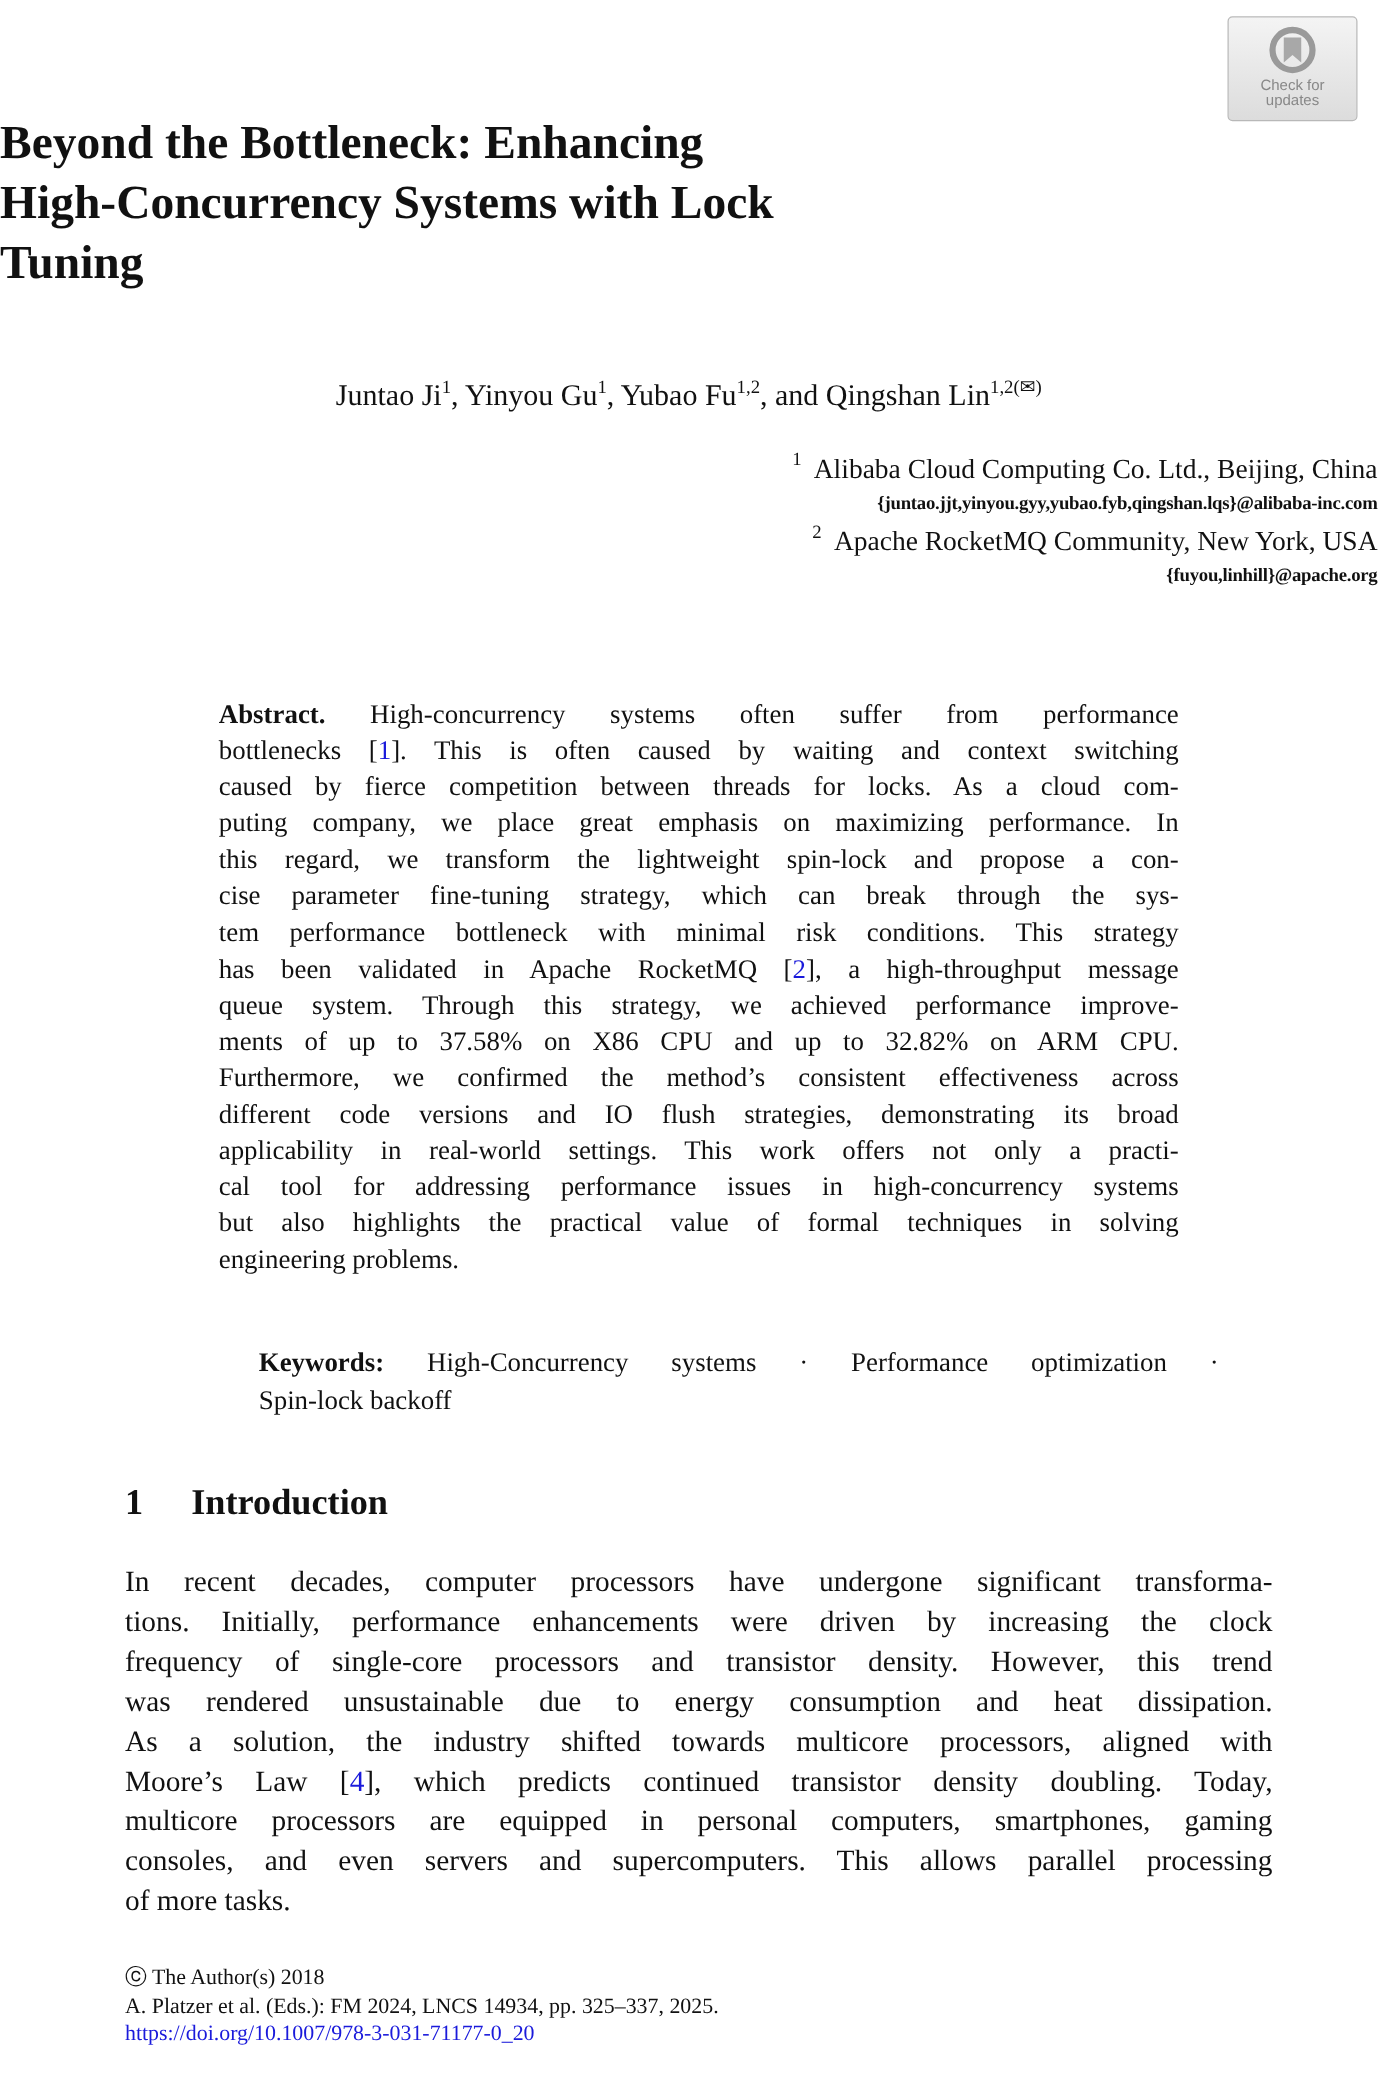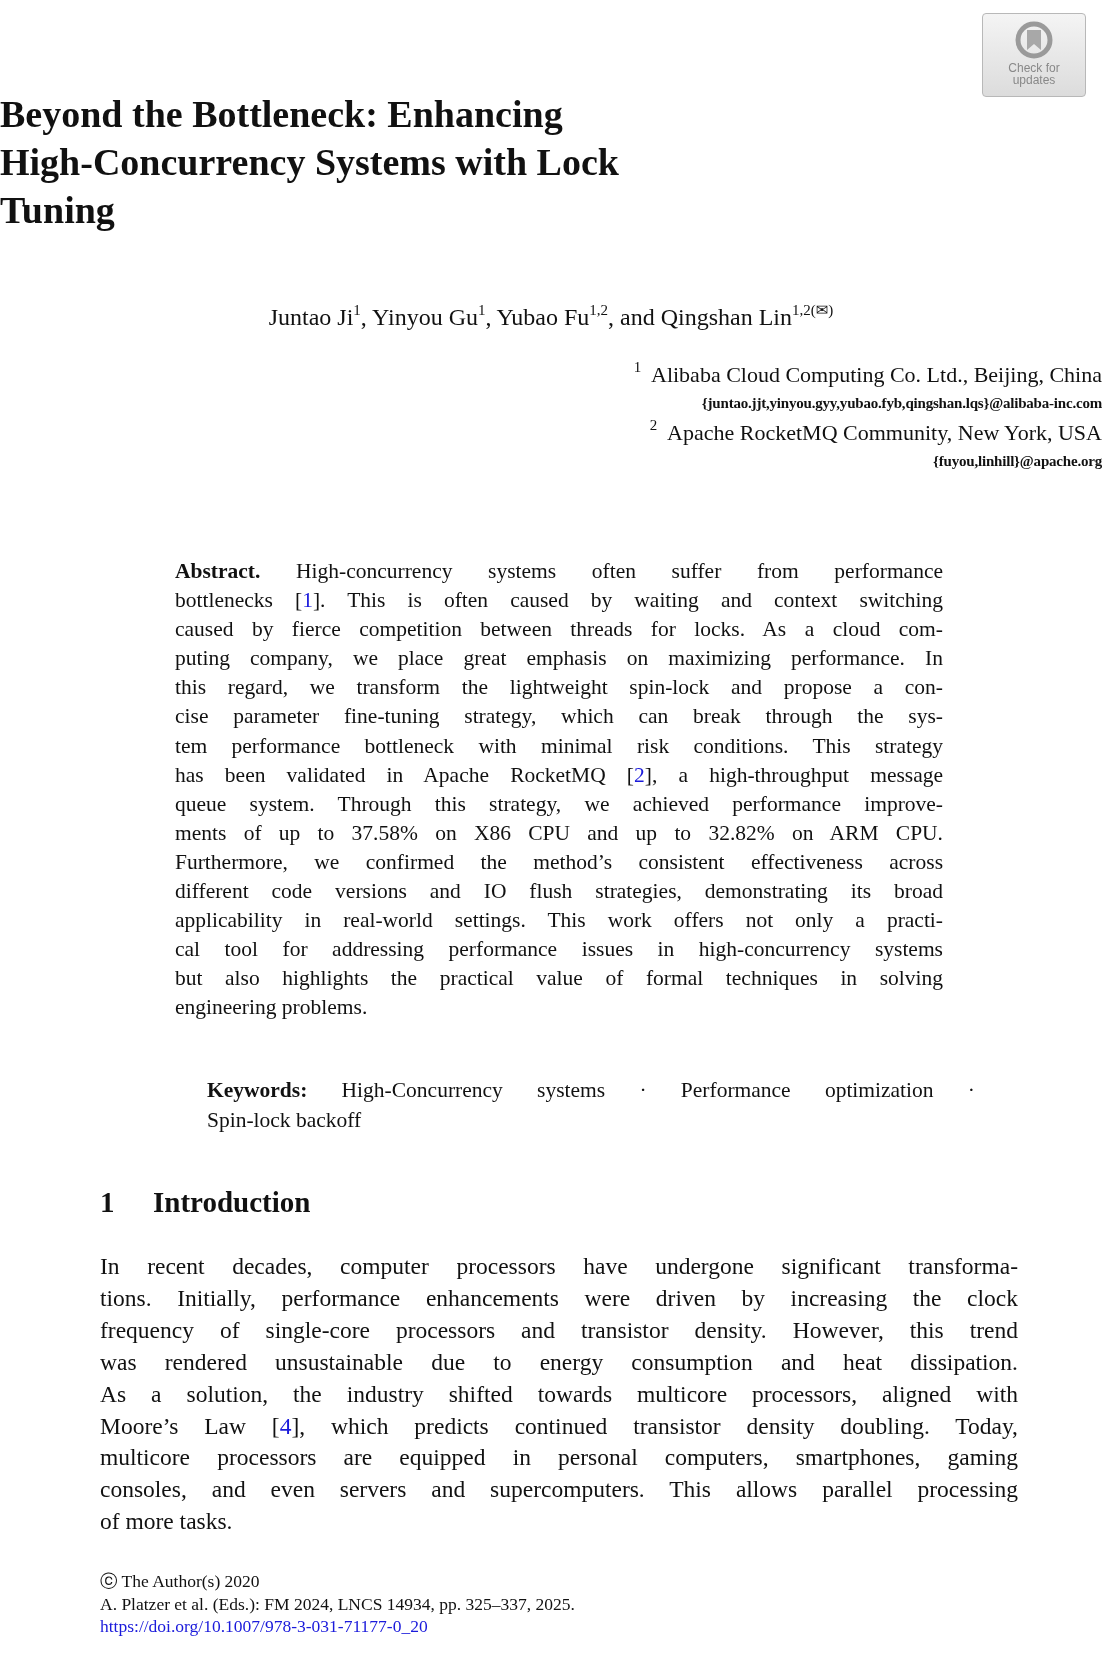--- a/index.html
+++ b/index.html
@@ -113,16 +113,16 @@
     <span class="ln">frequency of single-core processors and transistor density. However, this trend</span>
     <span class="ln">was rendered unsustainable due to energy consumption and heat dissipation.</span>
     <span class="ln">As a solution, the industry shifted towards multicore processors, aligned with</span>
     <span class="ln">Moore’s Law [<a class="cite">4</a>], which predicts continued transistor density doubling. Today,</span>
     <span class="ln">multicore processors are equipped in personal computers, smartphones, gaming</span>
     <span class="ln">consoles, and even servers and supercomputers. This allows parallel processing</span>
     <span class="ln last">of more tasks.</span>
   </div>
 
 <div class="footer">
-  <div>ⓒ The Author(s) 2020</div>
+  <div>ⓒ The Author(s) 2018</div>
   <div>A. Platzer et al. (Eds.): FM 2024, LNCS 14934, pp. 325–337, 2025.</div>
   <div><a>https://doi.org/10.1007/978-3-031-71177-0_20</a></div>
 </div>
 
 </body></html>

